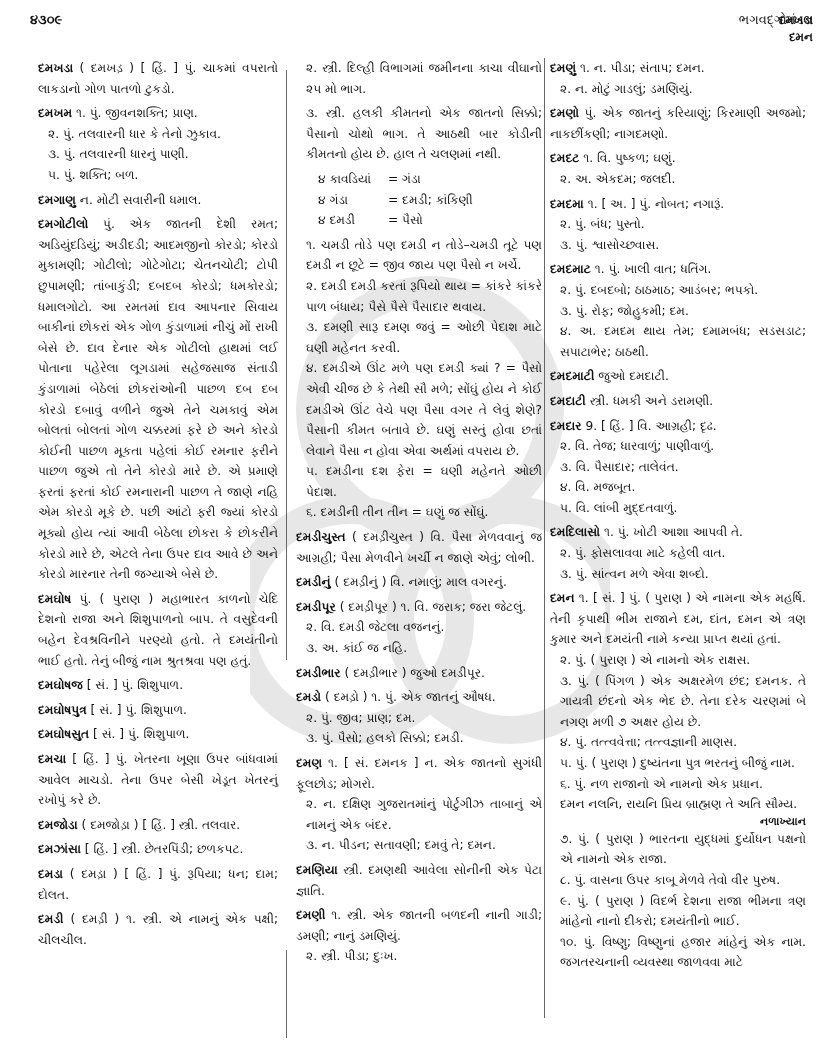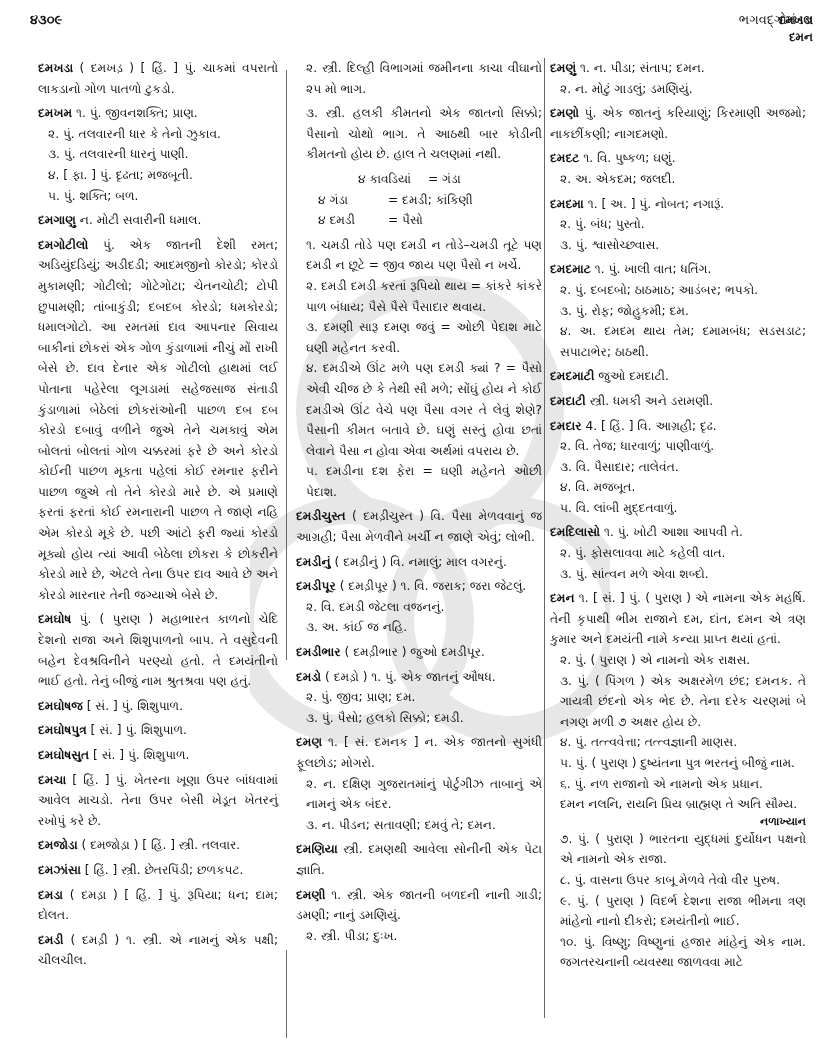--- a/index.html
+++ b/index.html
@@ -56,21 +56,20 @@
 
 <div class="columns">
   <div class="col col-1">
       <div class="entry">
         <div><span class="hw">દમખડા</span> <span>( દમખડ઼ ) [ હિં. ] પું. ચાકમાં વપરાતો લાકડાનો ગોળ પાતળો ટુકડો.</span></div>
       </div>
       <div class="entry">
         <div><span class="hw">દમખમ</span> <span>૧. પું. જીવનશક્તિ; પ્રાણ.</span></div>
         <div class="sense">૨. પું. તલવારની ધાર કે તેનો ઝુકાવ.</div>
         <div class="sense">૩. પું. તલવારની ધારનું પાણી.</div>
-        <div class="sense">૪. [ ફા. ] પું. દૃઢતા; મજબૂતી.</div>
         <div class="sense">૫. પું. શક્તિ; બળ.</div>
       </div>
       <div class="entry">
         <div><span class="hw">દમગાણુ</span> <span>ન. મોટી સવારીની ધમાલ.</span></div>
       </div>
       <div class="entry">
         <div><span class="hw">દમગોટીલો</span> <span>પું. એક જાતની દેશી રમત; અડિયુંદડિયું; અડીદડી; આદમજીનો કોરડો; કોરડો મુકામણી; ગોટીલો; ગોટેગોટા; ચેતનચોટી; ટોપી છુપામણી; તાંબાકુંડી; દબદબ કોરડો; ધમકોરડો; ધમાલગોટો. આ રમતમાં દાવ આપનાર સિવાય બાકીનાં છોકરાં એક ગોળ કુંડાળામાં નીચું મોં રાખી બેસે છે. દાવ દેનાર એક ગોટીલો હાથમાં લઈ પોતાના પહેરેલા લૂગડામાં સહેજસાજ સંતાડી કુંડાળામાં બેઠેલાં છોકરાંઓની પાછળ દબ દબ કોરડો દબાવું વળીને જુએ તેને ચમકાવું એમ બોલતાં બોલતાં ગોળ ચક્કરમાં ફરે છે અને કોરડો કોઈની પાછળ મૂકતા પહેલાં કોઈ રમનાર ફરીને પાછળ જુએ તો તેને કોરડો મારે છે. એ પ્રમાણે ફરતાં ફરતાં કોઈ રમનારાની પાછળ તે જાણે નહિ એમ કોરડો મૂકે છે. પછી આંટો ફરી જ્યાં કોરડો મૂક્યો હોય ત્યાં આવી બેઠેલા છોકરા કે છોકરીને કોરડો મારે છે, એટલે તેના ઉપર દાવ આવે છે અને કોરડો મારનાર તેની જગ્યાએ બેસે છે.</span></div>
       </div>
       <div class="entry">
         <div><span class="hw">દમઘોષ</span> <span>પું. ( પુરાણ ) મહાભારત કાળનો ચેદિ દેશનો રાજા અને શિશુપાળનો બાપ. તે વસુદેવની બહેન દેવશ્રવિનીને પરણ્યો હતો. તે દમયંતીનો ભાઈ હતો. તેનું બીજું નામ શ્રુતશ્રવા પણ હતું.</span></div>
@@ -101,30 +100,31 @@
       </div>
     </div>
   <div class="col col-2">
       <div class="entry">
         <div class="sense"><span>૨. સ્ત્રી. દિલ્હી વિભાગમાં જમીનના કાચા વીઘાનો ૨૫ મો ભાગ.</span></div>
       </div>
       <div class="entry">
         <div class="sense"><span>૩. સ્ત્રી. હલકી કીમતનો એક જાતનો સિક્કો; પૈસાનો ચોથો ભાગ. તે આઠથી બાર કોડીની કીમતનો હોય છે. હાલ તે ચલણમાં નથી.</span></div>
       </div>
       <div class="entry">
-        <div class="indent"><span style="display: inline-block; width: 70px; margin-left: 40px;">૪ કાવડિયાં</span><span>= ગંડા</span></div>
+        <div class="indent"><span style="display: inline-block; width: 70px;">૪ કાવડિયાં</span><span>= ગંડા</span></div>
         <div class="indent"><span style="display: inline-block; width: 70px;">૪ ગંડા</span><span>= દમડી; કાંકિણી</span></div>
         <div class="indent"><span style="display: inline-block; width: 70px;">૪ દમડી</span><span>= પૈસો</span></div>
       </div>
       <div class="entry">
         <div class="sense">૧. ચમડી તોડે પણ દમડી ન તોડે–ચમડી તૂટે પણ દમડી ન છૂટે = જીવ જાય પણ પૈસો ન ખર્ચે.</div>
         <div class="sense">૨. દમડી દમડી કરતાં રૂપિયો થાય = કાંકરે કાંકરે પાળ બંધાય; પૈસે પૈસે પૈસાદાર થવાય.</div>
         <div class="sense">૩. દમણી સારૂ દમણ જવું = ઓછી પેદાશ માટે ઘણી મહેનત કરવી.</div>
         <div class="sense">૪. દમડીએ ઊંટ મળે પણ દમડી ક્યાં ? = પૈસો એવી ચીજ છે કે તેથી સૌ મળે; સોંઘું હોય ને કોઈ દમડીએ ઊંટ વેચે પણ પૈસા વગર તે લેવું શેણે? પૈસાની કીમત બતાવે છે. ઘણું સસ્તું હોવા છતાં લેવાને પૈસા ન હોવા એવા અર્થમાં વપરાય છે.</div>
         <div class="sense">૫. દમડીના દશ ફેરા = ઘણી મહેનતે ઓછી પેદાશ.</div>
+        <div class="sense">૬. દમડીની તીન તીન = ઘણું જ સોંઘું.</div>
       </div>
       <div class="entry">
         <div><span class="hw">દમડીચુસ્ત</span> <span>( દમડ઼ીચુસ્ત ) વિ. પૈસા મેળવવાનું જ આગ્રહી; પૈસા મેળવીને ખર્ચી ન જાણે એવું; લોભી.</span></div>
       </div>
       <div class="entry">
         <div><span class="hw">દમડીનું</span> <span>( દમડ઼ીનું ) વિ. નમાલું; માલ વગરનું.</span></div>
       </div>
       <div class="entry">
         <div><span class="hw">દમડીપૂર</span> <span>( દમડ઼ીપૂર ) ૧. વિ. જરાક; જરા જેટલું.</span></div>
         <div class="sense">૨. વિ. દમડી જેટલા વજનનું.</div>
@@ -174,21 +174,21 @@
         <div class="sense">૩. પું. રોફ; જોહુકમી; દમ.</div>
         <div class="sense">૪. અ. દમદમ થાય તેમ; દમામબંધ; સડસડાટ; સપાટાભેર; ઠાઠથી.</div>
       </div>
       <div class="entry">
         <div><span class="hw">દમદમાટી</span> <span>જુઓ દમદાટી.</span></div>
       </div>
       <div class="entry">
         <div><span class="hw">દમદાટી</span> <span>સ્ત્રી. ધમકી અને ડરામણી.</span></div>
       </div>
       <div class="entry">
-        <div><span class="hw">દમદાર</span> <span>4. [ હિં. ] વિ. આગ્રહી; દૃઢ.</span></div>
+        <div><span class="hw">દમદાર</span> <span>9. [ હિં. ] વિ. આગ્રહી; દૃઢ.</span></div>
         <div class="sense">૨. વિ. તેજ; ધારવાળું; પાણીવાળું.</div>
         <div class="sense">૩. વિ. પૈસાદાર; તાલેવંત.</div>
         <div class="sense">૪. વિ. મજબૂત.</div>
         <div class="sense">૫. વિ. લાંબી મુદ્દતવાળું.</div>
       </div>
       <div class="entry">
         <div><span class="hw">દમદિલાસો</span> <span>૧. પું. ખોટી આશા આપવી તે.</span></div>
         <div class="sense">૨. પું. ફોસલાવવા માટે કહેલી વાત.</div>
         <div class="sense">૩. પું. સાંત્વન મળે એવા શબ્દો.</div>
       </div>

